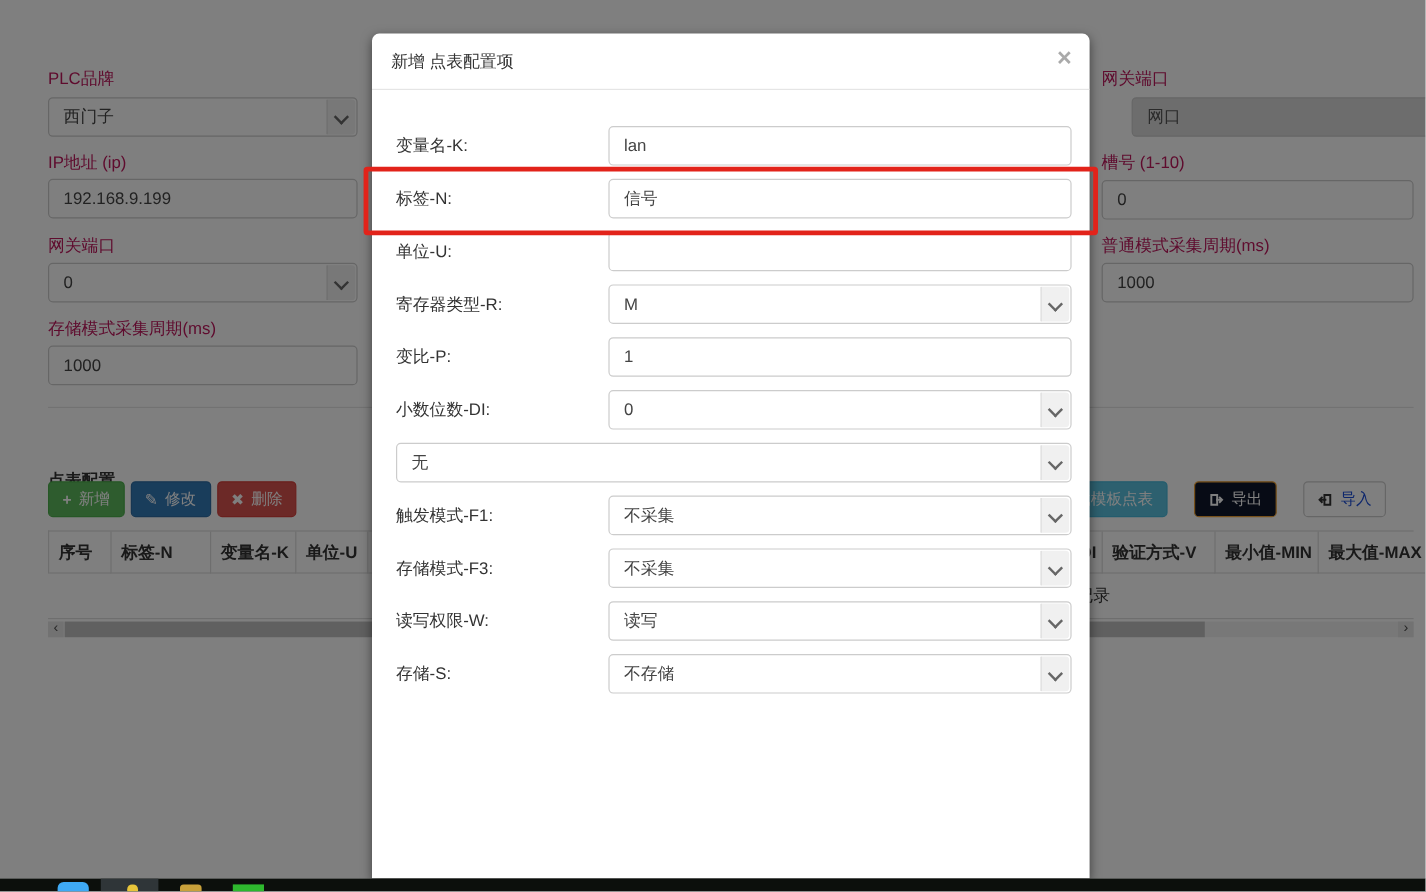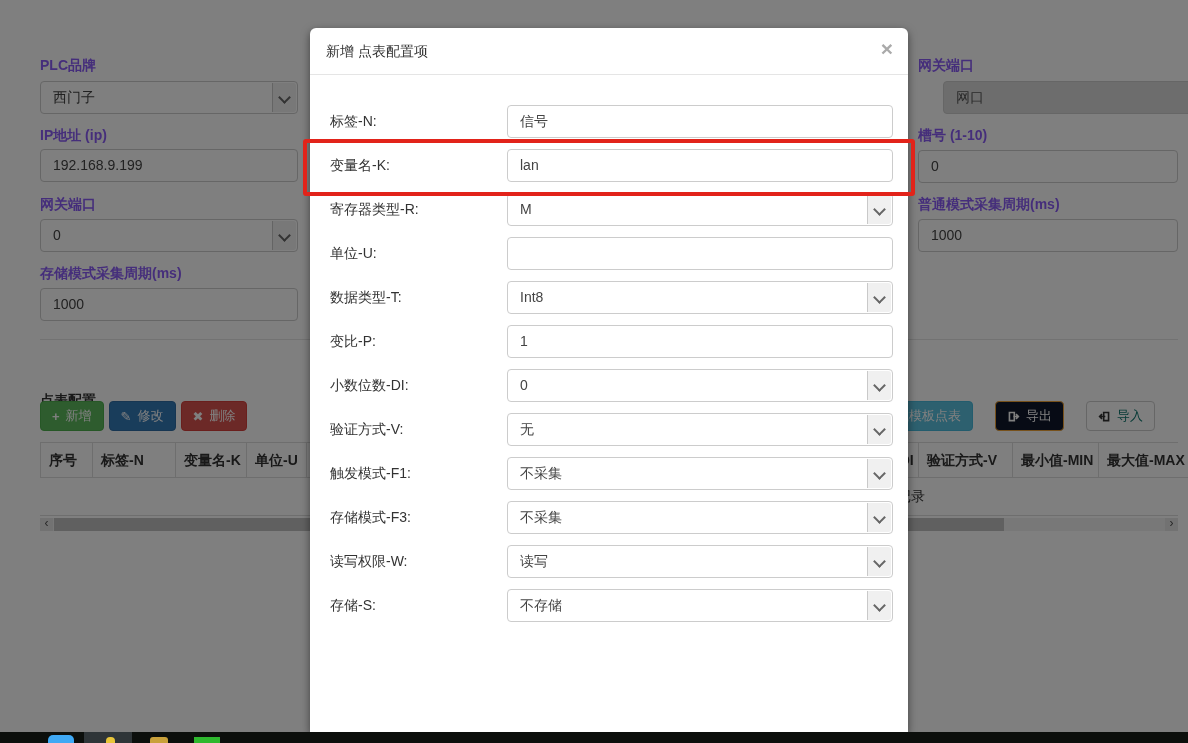--- a/index.html
+++ b/index.html
@@ -1,42 +1,42 @@
 <!DOCTYPE html>
 <html><head>
 <meta charset="utf-8">
 <style>
   * { box-sizing: border-box; margin: 0; padding: 0; }
   html,body { width:1188px; height:743px; overflow:hidden; }
   body { font-family:"Liberation Sans","DejaVu Sans",sans-serif; font-size:14px; color:#333; background:#fff; position:relative; }
 
   
   .app-page { position:absolute; inset:0 0 11px 0; background:#fff; }
-  .fld-label { position:absolute; font-weight:700; color:#8b5cf6; font-size:14px;text-align:center; }
+  .fld-label { position:absolute; font-weight:400; color:#be185d; font-size:14px;text-align:center; }
   .ctrl { position:absolute; height:33px; background:#fff; border:1px solid #ccc; border-radius:4px;
           line-height:31px; padding-left:12px; color:#444; font-size:14px; overflow:hidden; }
   .ctrl .val { display:inline-block; line-height:31px; }
   .ctrl.disabled { background:#dbdbdb; color:#555; }
   .sel-btn { position:absolute; top:1px; right:1px; bottom:1px; width:24px; background:#f0f0f0;
              border-left:1px solid #c9c9c9; border-radius:0 3px 3px 0; }
   .sel-btn::after { content:""; position:absolute; left:7px; top:10px; width:7px; height:7px;
              border-right:2px solid #666; border-bottom:2px solid #666; transform:rotate(45deg); }
   .sel-btn.flat { background:transparent; border-left:none; }
   .sel-btn.flat::after { border-color:#9a9a9a; }
 
   .hr { position:absolute; left:40px; width:1138px; top:339px; border-top:1px solid #e5e5e5; }
 
   .section-title { position:absolute; left:40px; top:372px; font-weight:700;margin-top:20px; }
 
   .btn { display:inline-flex; align-items:center; gap:6px; height:30px; padding:0 11px;
          border-radius:4px; color:#fff; font-size:13px; border:1px solid rgba(0,0,0,.15); white-space:nowrap; }
   .btn .ico { font-size:13px; font-weight:700; line-height:1; }
   .btn-group-left { position:absolute; left:40px; top:401px; display:flex; gap:5px; }
   .btn-group-right { position:absolute; right:33px; top:401px; display:flex; gap:22px; }
-  .btn-default { background:#fff; color:#0f766e; border-color:#ccc; }
+  .btn-default { background:#fff; color:#1d4ed8; border-color:#ccc; }
 
   .ptable { position:absolute; left:40px; top:442px; width:1138px; }
   .ptable-head { display:flex; border-top:1px solid #ddd; border-left:1px solid #ddd; }
   .ptable-head .th { height:35px; line-height:34px; padding:0 8px; font-weight:700; border-right:1px solid #ddd;
                      border-bottom:1px solid #ddd; white-space:nowrap; overflow:hidden; flex:none; font-size:14px; }
   .ptable-empty { height:38px; border-bottom:1px solid #ddd; position:relative; }
   .empty-text { position:absolute; left:787px; top:10px; color:#333; white-space:nowrap; }
 
   .hscroll { position:absolute; left:40px; top:518px; width:1138px; height:13px; background:#f1f1f1; }
   .hs-btn { position:absolute; top:0; width:13px; height:13px; background:#e4e4e4; color:#505050;
@@ -196,49 +196,44 @@
 
 <div class="backdrop"></div>
 
 <div class="modal">
   <div class="modal-header">
     <div class="modal-title">新增 点表配置项</div>
     <div class="modal-close">×</div>
   </div>
   <div class="modal-body" id="modal-fields">
       <div class="m-row">
+        <label>变量名-K:</label>
+        <div class="ctrl"><span class="val">lan</span></div>
+      </div>
+      <div class="m-row">
         <label>标签-N:</label>
         <div class="ctrl"><span class="val">信号</span></div>
       </div>
       <div class="m-row">
-        <label>变量名-K:</label>
-        <div class="ctrl"><span class="val">lan</span></div>
+        <label>单位-U:</label>
+        <div class="ctrl"><span class="val"></span></div>
       </div>
       <div class="m-row">
         <label>寄存器类型-R:</label>
         <div class="ctrl"><span class="val">M</span><span class="sel-btn"></span></div>
       </div>
       <div class="m-row">
-        <label>单位-U:</label>
-        <div class="ctrl"><span class="val"></span></div>
-      </div>
-      <div class="m-row">
-        <label>数据类型-T:</label>
-        <div class="ctrl"><span class="val">Int8</span><span class="sel-btn"></span></div>
-      </div>
-      <div class="m-row">
         <label>变比-P:</label>
         <div class="ctrl"><span class="val">1</span></div>
       </div>
       <div class="m-row">
         <label>小数位数-DI:</label>
         <div class="ctrl"><span class="val">0</span><span class="sel-btn"></span></div>
       </div>
       <div class="m-row">
-        <label>验证方式-V:</label>
         <div class="ctrl"><span class="val">无</span><span class="sel-btn"></span></div>
       </div>
       <div class="m-row">
         <label>触发模式-F1:</label>
         <div class="ctrl"><span class="val">不采集</span><span class="sel-btn"></span></div>
       </div>
       <div class="m-row">
         <label>存储模式-F3:</label>
         <div class="ctrl"><span class="val">不采集</span><span class="sel-btn"></span></div>
       </div>

